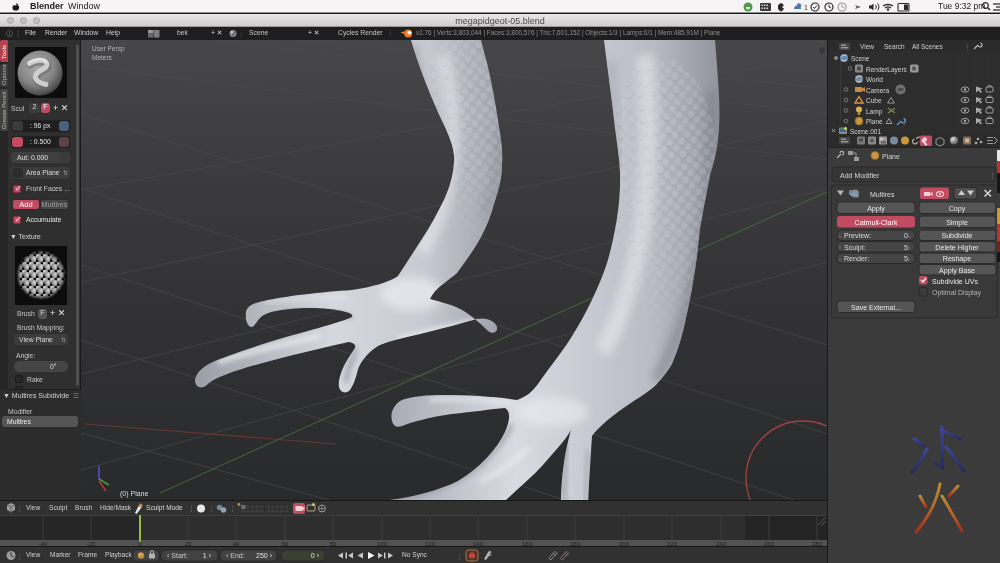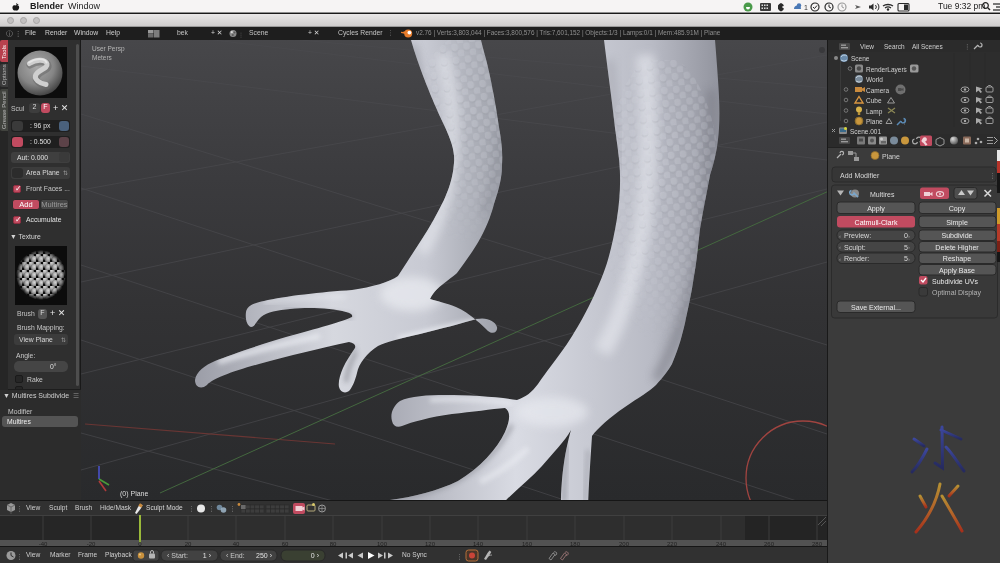--- a/index.html
+++ b/index.html
@@ -97,20 +97,21 @@
           <line x1="3" y1="4" x2="11" y2="4"></line>
           <line x1="0" y1="7" x2="11" y2="7"></line>
         </g>
       </svg>
   </div>
 
   <div class="abs" id="titlebar">
     <div class="tl" style="left:7px"></div>
     <div class="tl" style="left:20px"></div>
     <div class="tl" style="left:33px"></div>
+    <div id="wtitle">megapidgeot-05.blend</div>
   </div>
 
   <div class="abs" id="infobar">
     <div class="t" style="left:6px;color:#9a9a9a">ⓘ ⋮</div>
     <div class="t menu" style="left:25px">File</div>
     <div class="t menu" style="left:45px">Render</div>
     <div class="t menu" style="left:74px">Window</div>
     <div class="t menu" style="left:106px">Help</div>
     <svg class="abs" style="left:148px;top:3px" width="13" height="8" viewBox="0 0 13 8">
         <rect width="5.5" height="3.5" fill="#9a9a9a"></rect>

